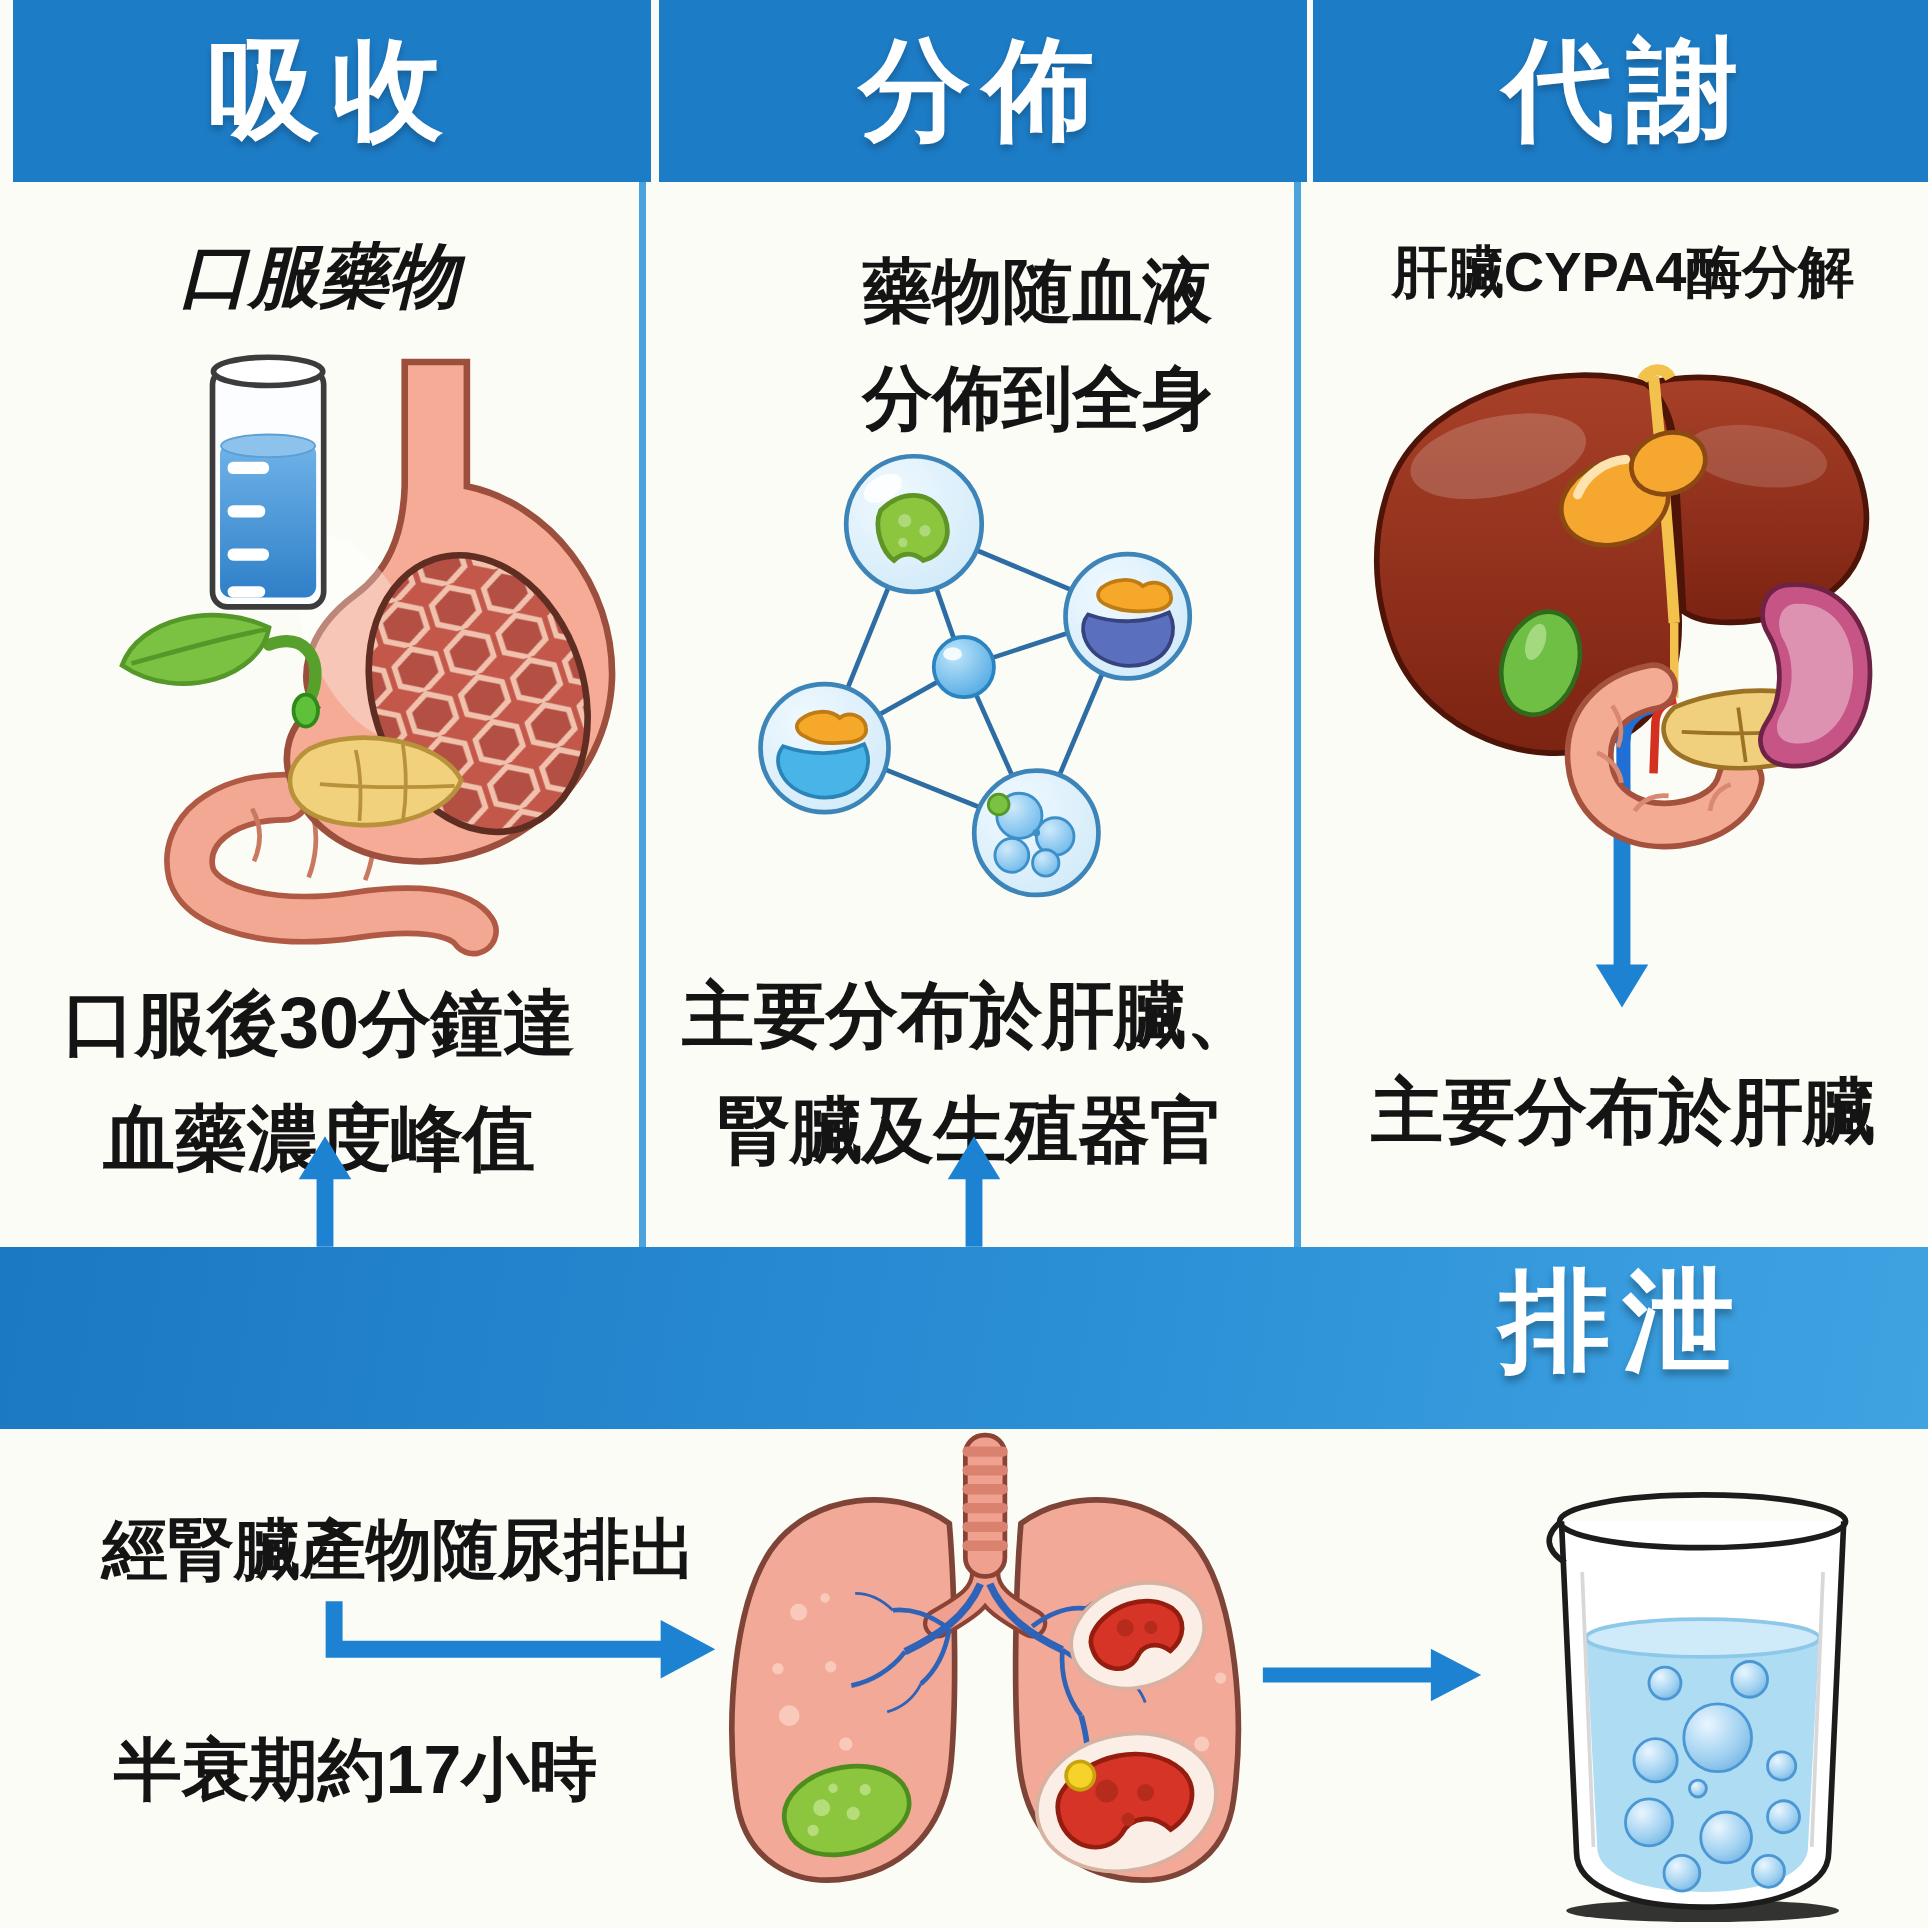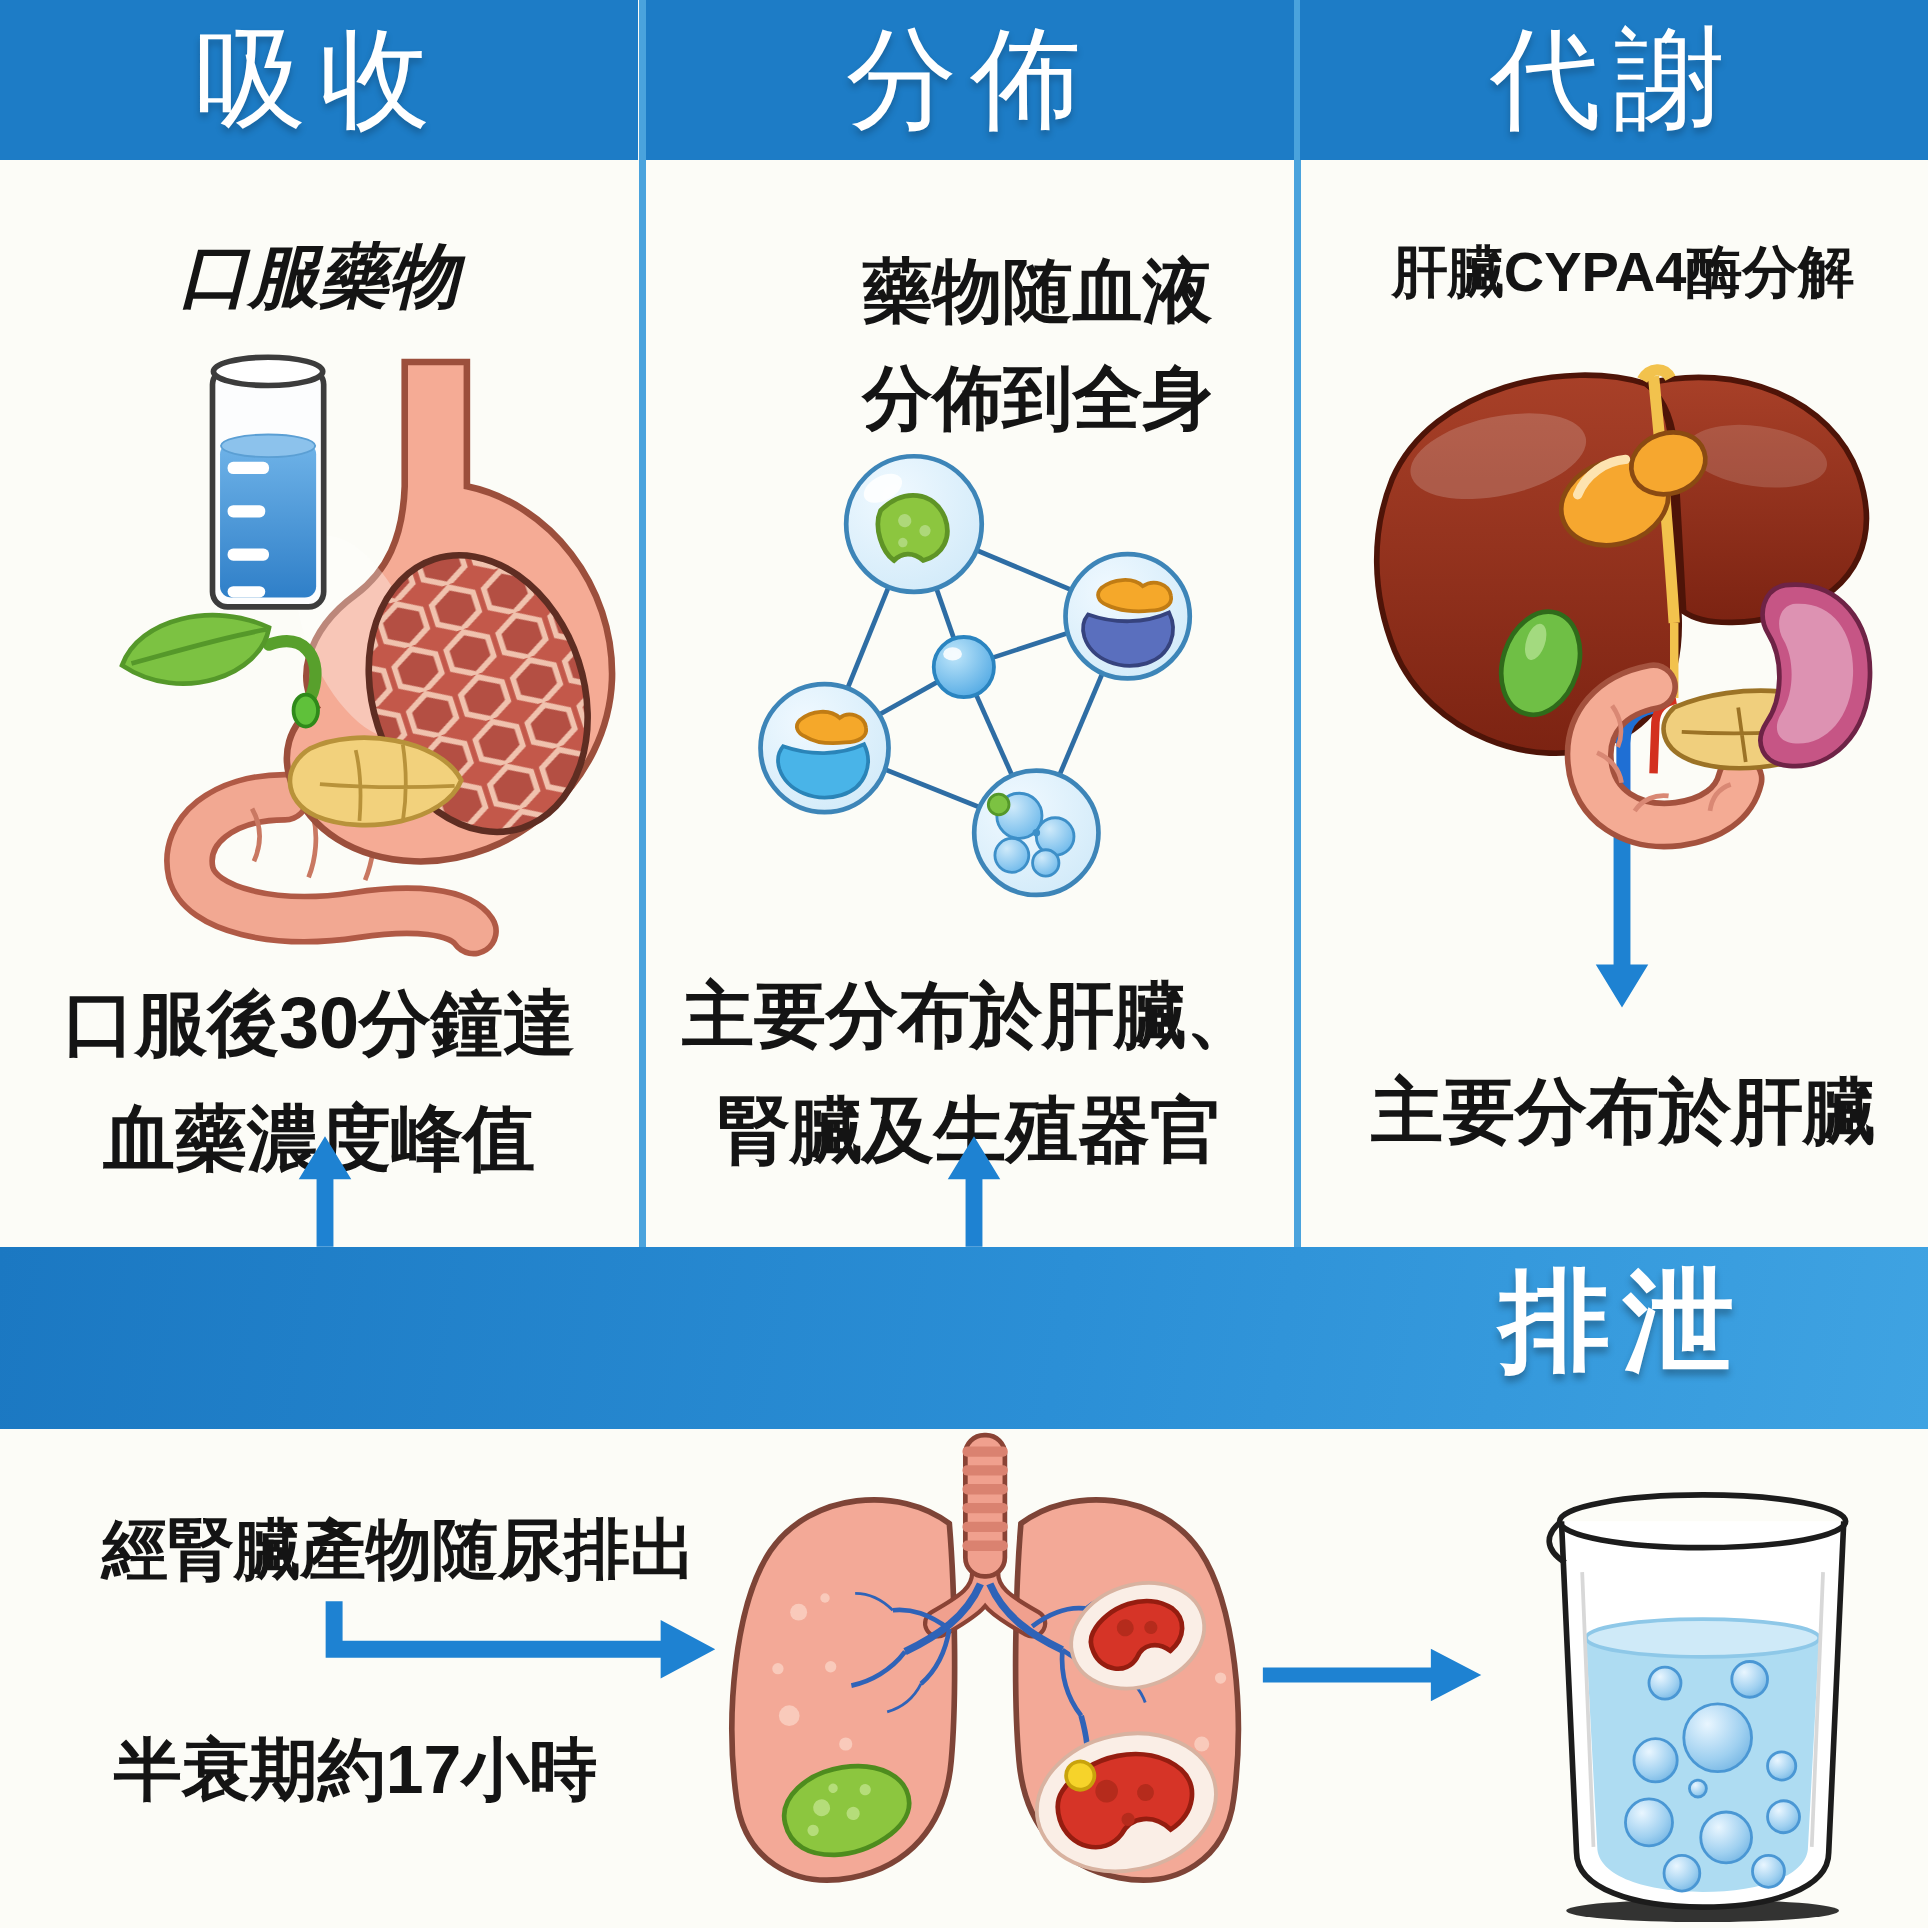--- a/index.html
+++ b/index.html
@@ -1,22 +1,22 @@
 <!DOCTYPE html>
 <html style="--header-blue: #1d7cc6; --band-blue-left: #1b78c2; --band-blue-right: #3fa3e2; --divider-blue: #4aa3dd; --arrow-blue: #1e82d2; --text-black: #141414; --background: #fcfcf7;font-size:15px"><head>
 <meta charset="utf-8">
 <style>
   html,body{margin:0;padding:0;background:#e8e8e8;}
   .stage{position:relative;width:1928px;height:1928px;background:var(--background,#fcfcf7);
          font-family:"Liberation Sans", sans-serif; overflow:hidden;}
   .col{position:absolute;top:0;height:1247px;background:var(--background,#fcfcf7);}
   .divider{position:absolute;top:0;height:1247px;width:6.6px;background:var(--divider-blue,#4aa3dd);}
-  .hdr{position:absolute;top:0;height:160px;display:flex;align-items:center;justify-content:center;
-       background:var(--header-blue,#1d7cc6);color:#fff;font-size:111px;font-weight:400;
-       letter-spacing:13px;text-shadow:0 4.7px 7.5px rgba(0,0,0,.22);}
+  .hdr{position:absolute;top:0;height:182px;display:flex;align-items:center;justify-content:center;
+       background:var(--header-blue,#1d7cc6);color:#fff;font-size:111px;font-weight:700;
+       letter-spacing:13px;text-shadow:0 4.7px 7.5px rgba(0,0,0,.22);margin-left:13px;}
   .band{position:absolute;left:0;top:1247px;width:1928px;height:182px;
         background:linear-gradient(100deg,var(--band-blue-left,#1b78c2) 0%,#2b8fd6 55%,var(--band-blue-right,#3fa3e2) 100%);}
   .band-label{position:absolute;left:1318px;top:1247px;width:610px;height:182px;display:flex;
         align-items:flex-start;justify-content:center;color:#fff;font-size:111px;font-weight:700;
         letter-spacing:13px;text-shadow:0 5.6px 7.5px rgba(0,0,0,.28);}
   .txt{position:absolute;color:var(--text-black,#141414);text-align:center;font-weight:600;}
   .sub1{left:0;top:234px;width:638px;font-size:70px;line-height:85px;font-style:italic;}
   .sub2{left:646px;top:238px;width:783px;font-size:70px;line-height:107px;}
   .sub3{left:1318px;top:229px;width:610px;font-size:56px;line-height:85px;}
   .note1{left:0;top:966px;width:638px;font-size:72px;line-height:115px;}

